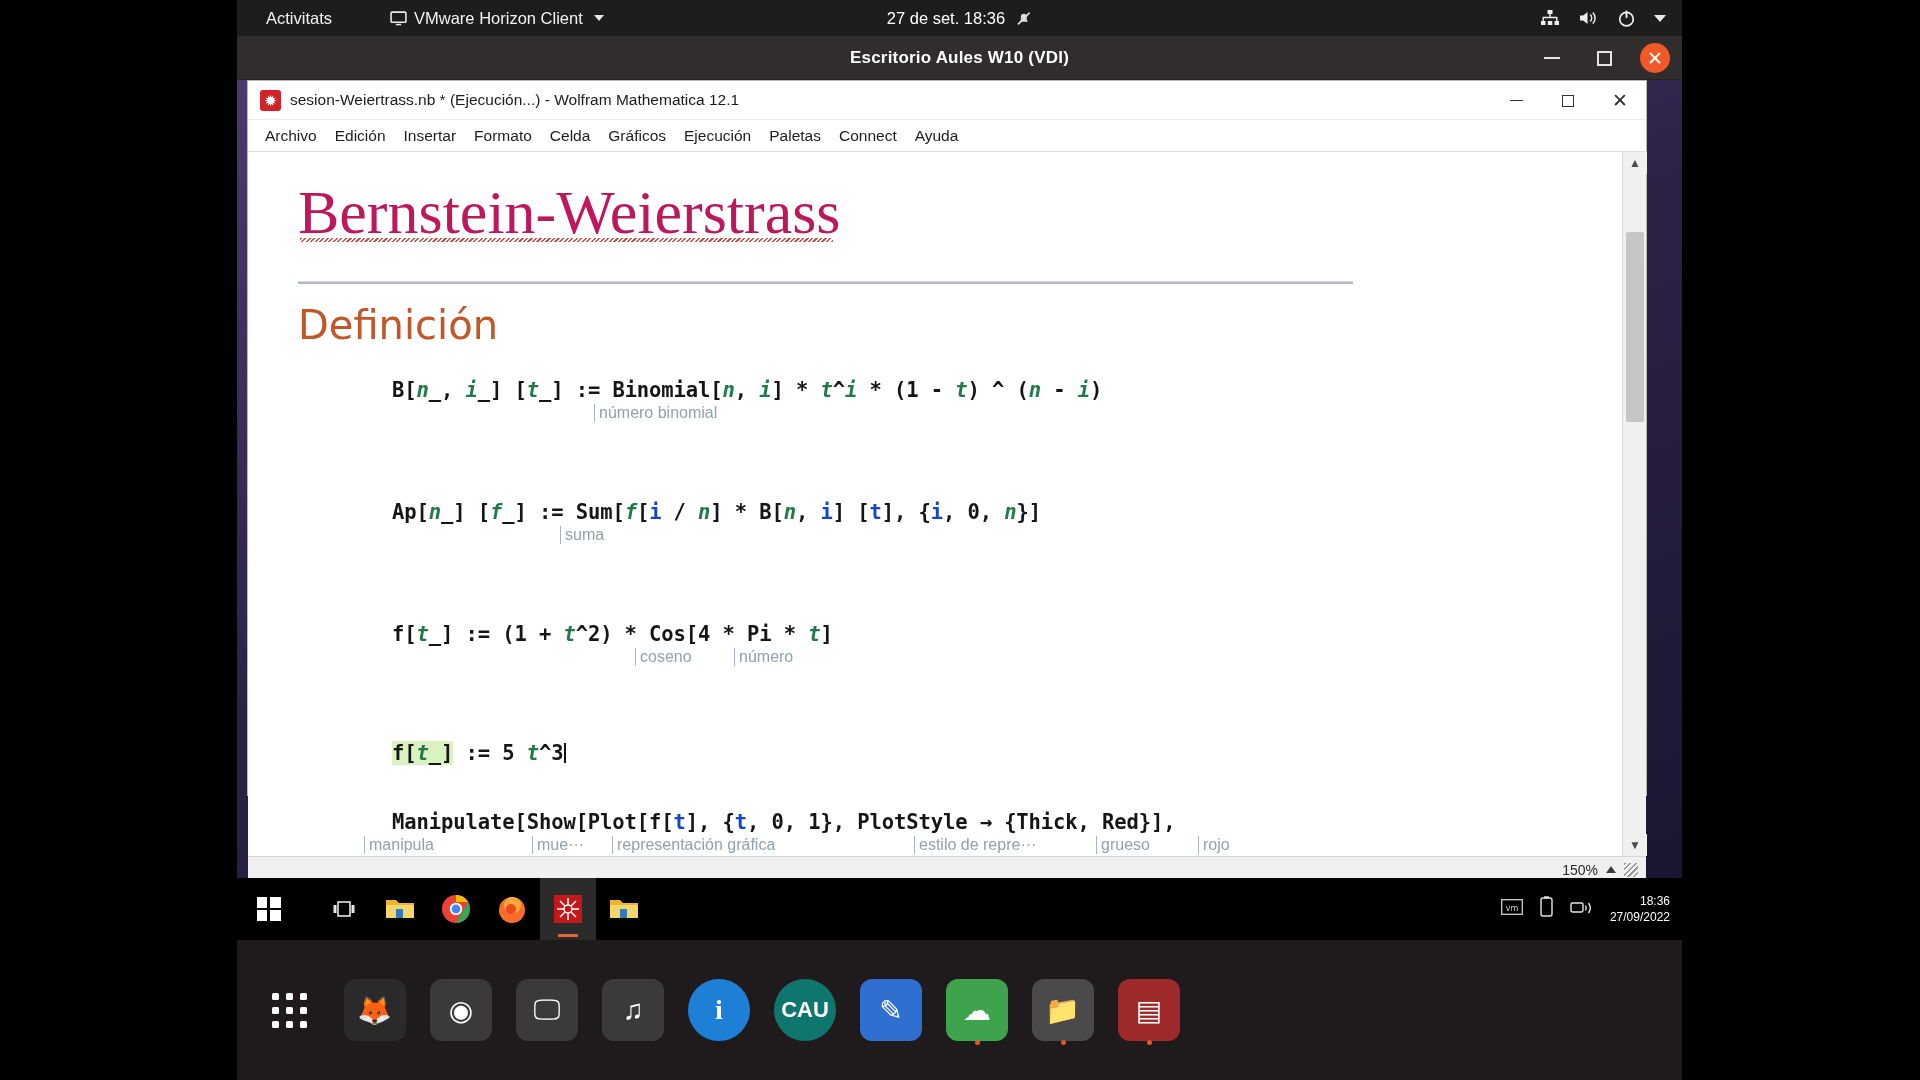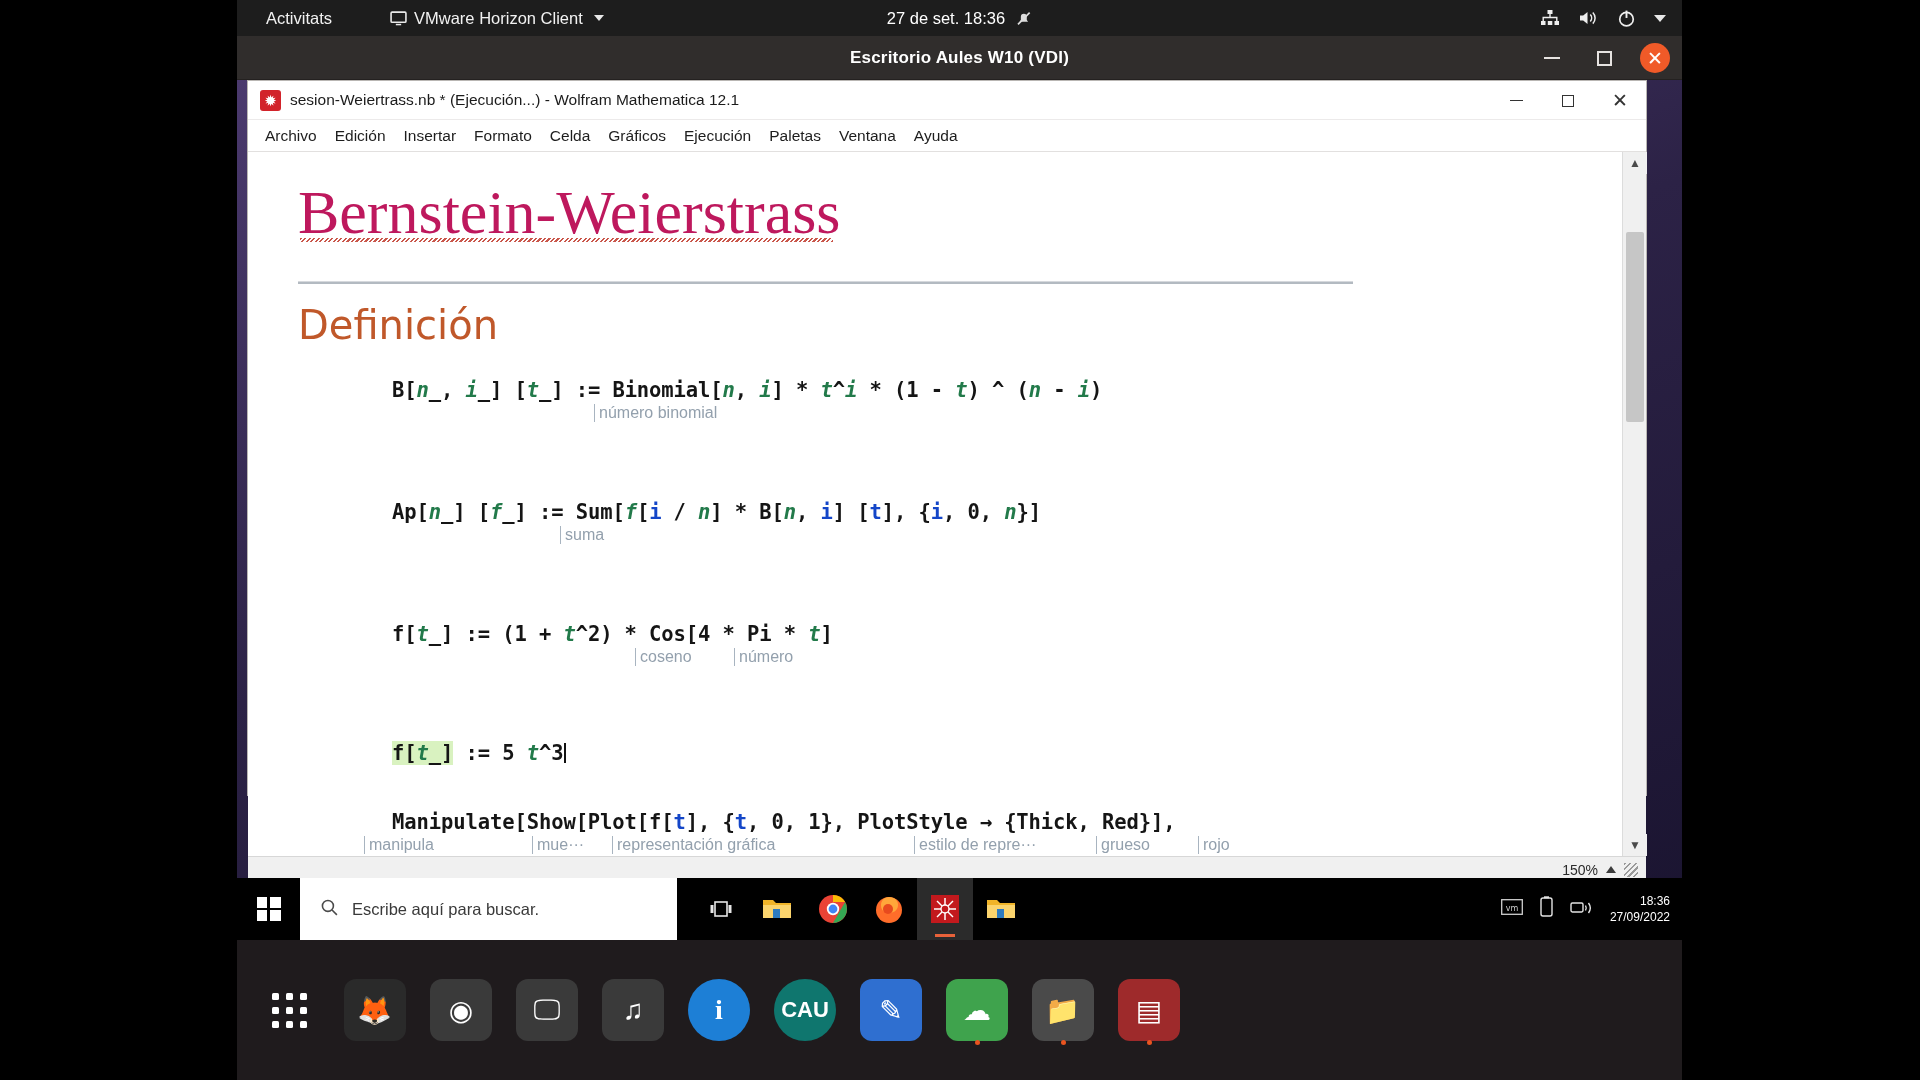--- a/index.html
+++ b/index.html
@@ -306,21 +306,21 @@
 
         <div id="mma-menubar">
           <div class="mi">Archivo</div>
           <div class="mi">Edición</div>
           <div class="mi">Insertar</div>
           <div class="mi">Formato</div>
           <div class="mi">Celda</div>
           <div class="mi">Gráficos</div>
           <div class="mi">Ejecución</div>
           <div class="mi">Paletas</div>
-          <div class="mi">Ventana</div>
+          <div class="mi">Connect</div>
           <div class="mi">Ayuda</div>
         </div>
 
         <div id="mma-body">
           <div id="nb-canvas">
 
             <div class="nb-title">
               <span>Bernstein-Weierstrass</span>
               <span class="squiggle"></span>
             </div>
@@ -367,29 +367,20 @@
       </div>
 
       <div id="win-taskbar">
         <div id="win-start">
           <span class="win-logo">
               <i></i>
               <i></i>
               <i></i>
               <i></i>
             </span>
-        </div>
-        <div id="win-search">
-          <span>
-            <svg width="19" height="19" viewBox="0 0 18 18">
-                <circle cx="7.5" cy="7.5" r="5.2" fill="none" stroke="#4a4a4a" stroke-width="1.5"></circle>
-                <line x1="11.4" y1="11.4" x2="16" y2="16" stroke="#4a4a4a" stroke-width="1.5"></line>
-              </svg>
-          </span>
-          <span>Escribe aquí para buscar.</span>
         </div>
 
         <div id="win-tasks">
           <div class="tb-icon">
             <svg width="24" height="22" viewBox="0 0 24 22">
                 <rect x="6" y="4" width="12" height="14" fill="none" stroke="#e6e6e6" stroke-width="1.6"></rect>
                 <rect x="1.5" y="7" width="3" height="8" fill="#e6e6e6"></rect>
                 <rect x="19.5" y="7" width="3" height="8" fill="#e6e6e6"></rect>
               </svg>
           </div>

